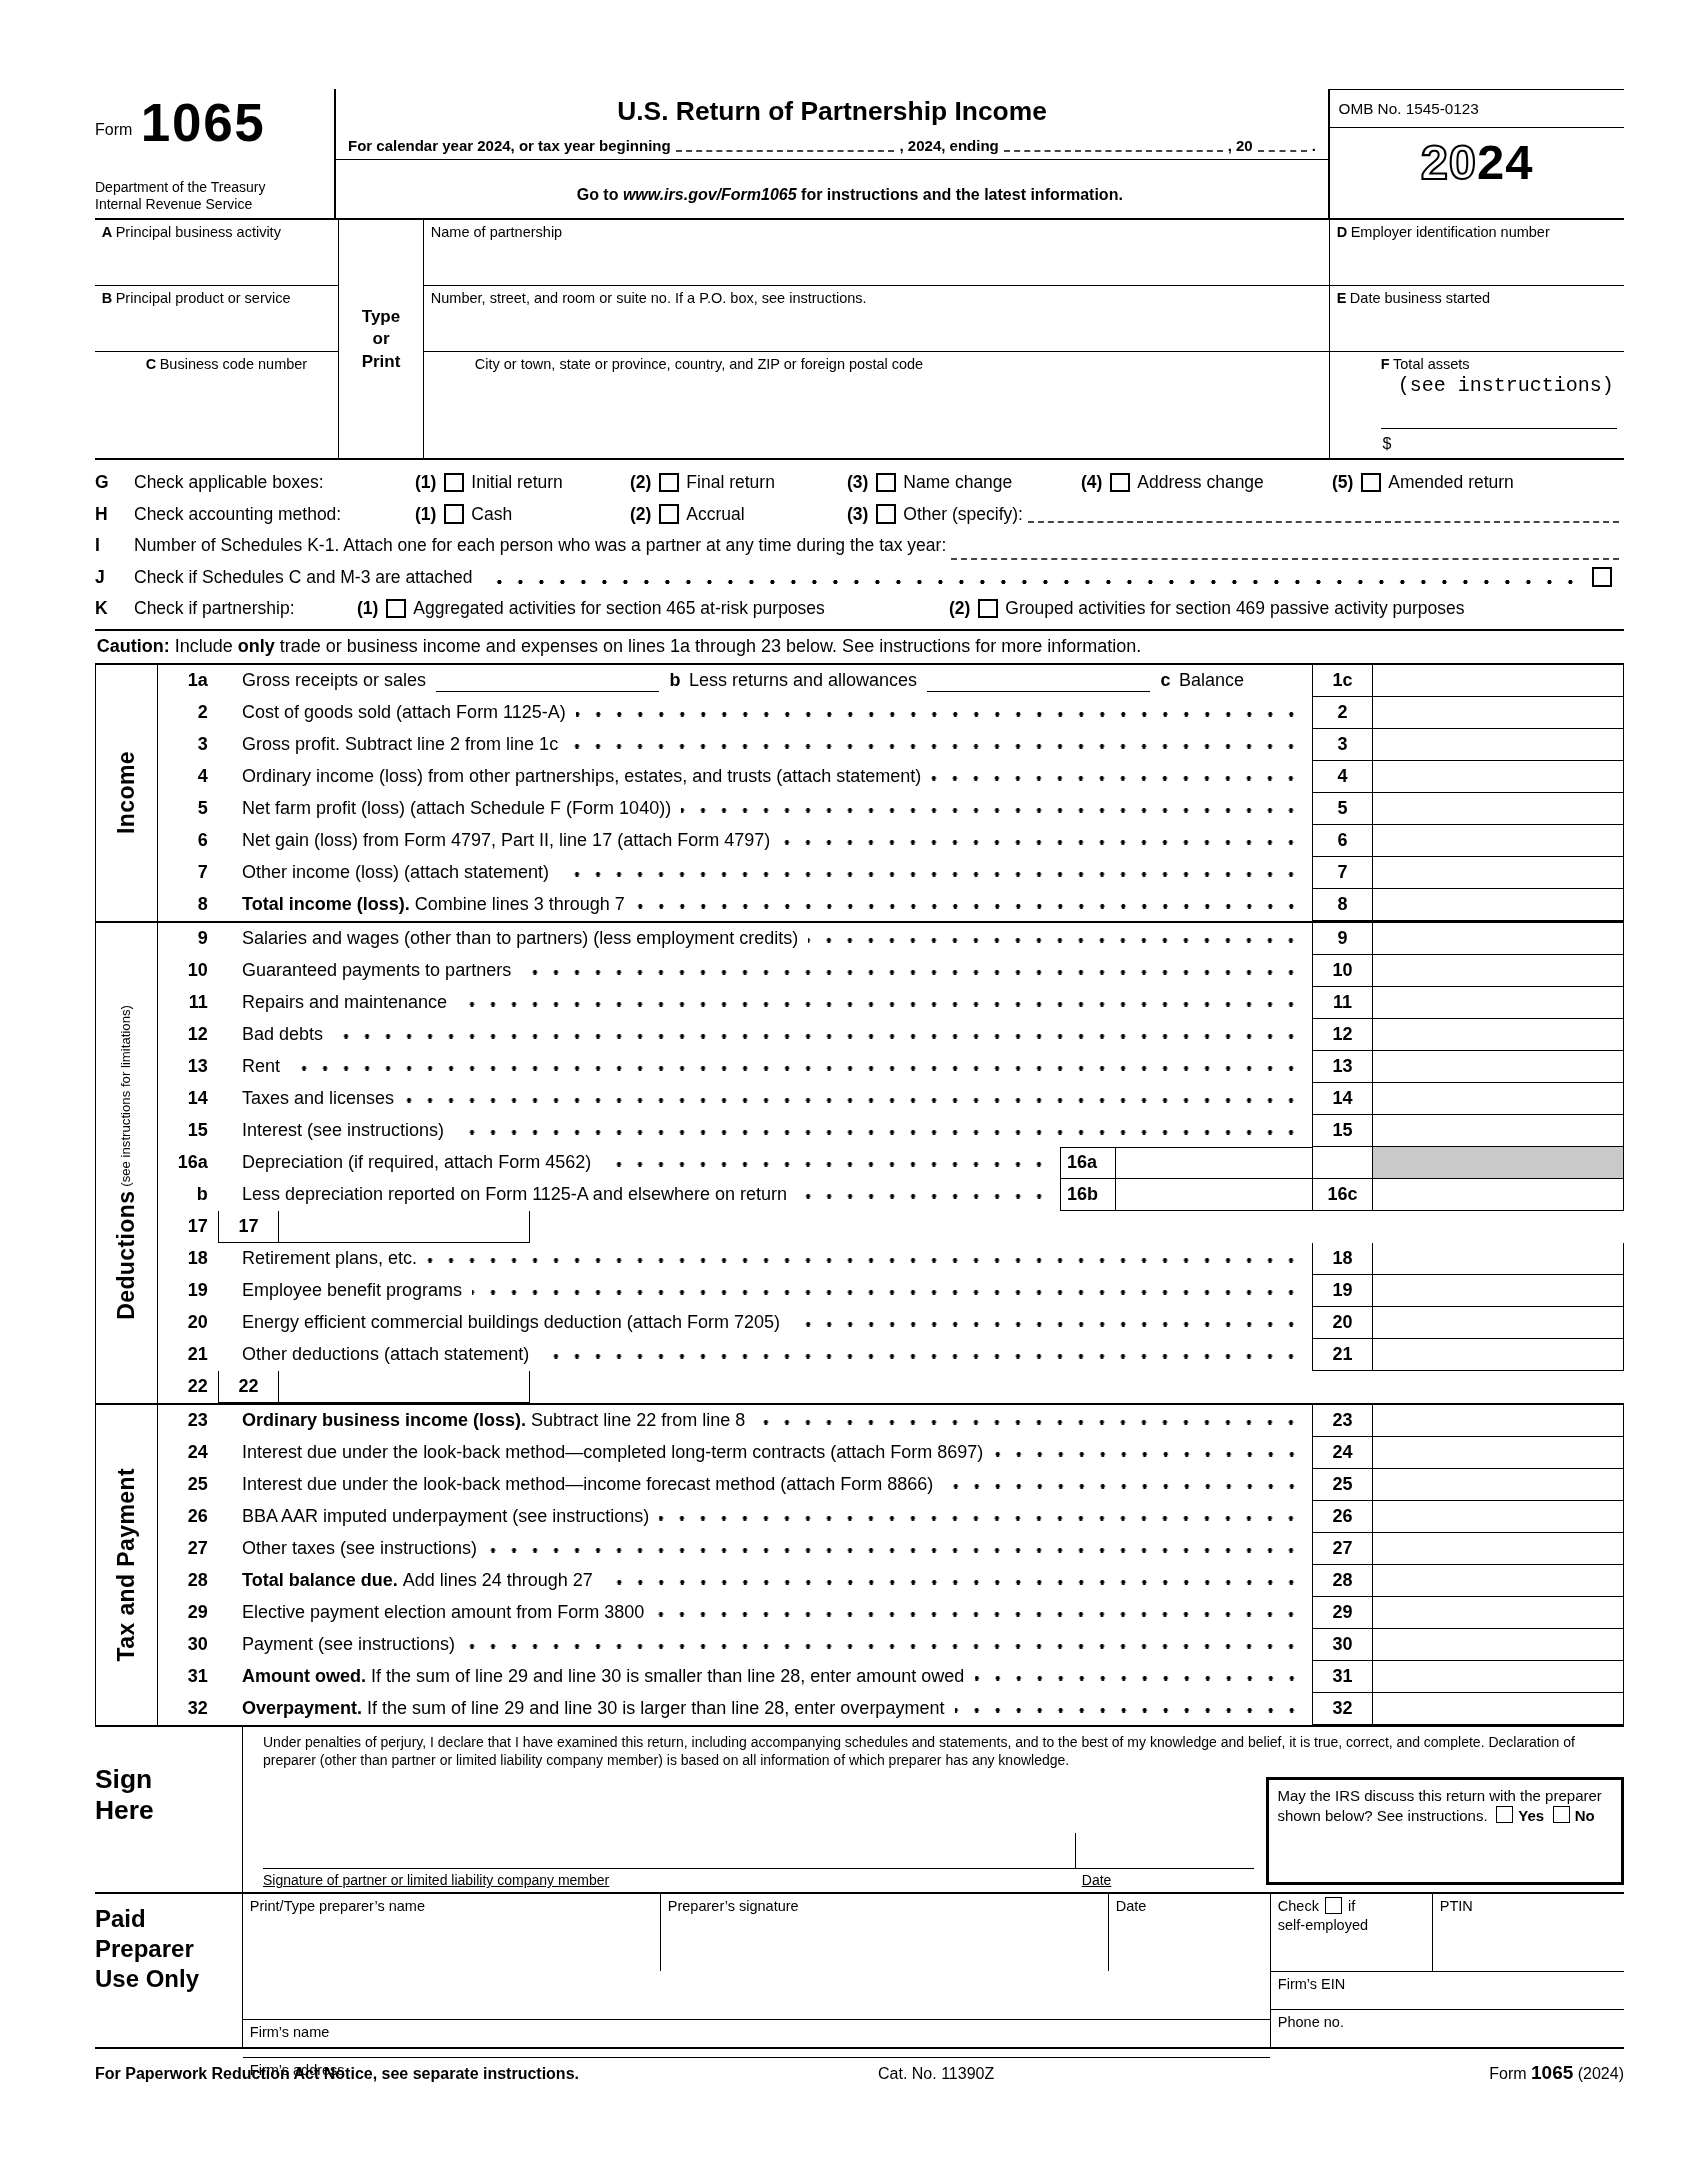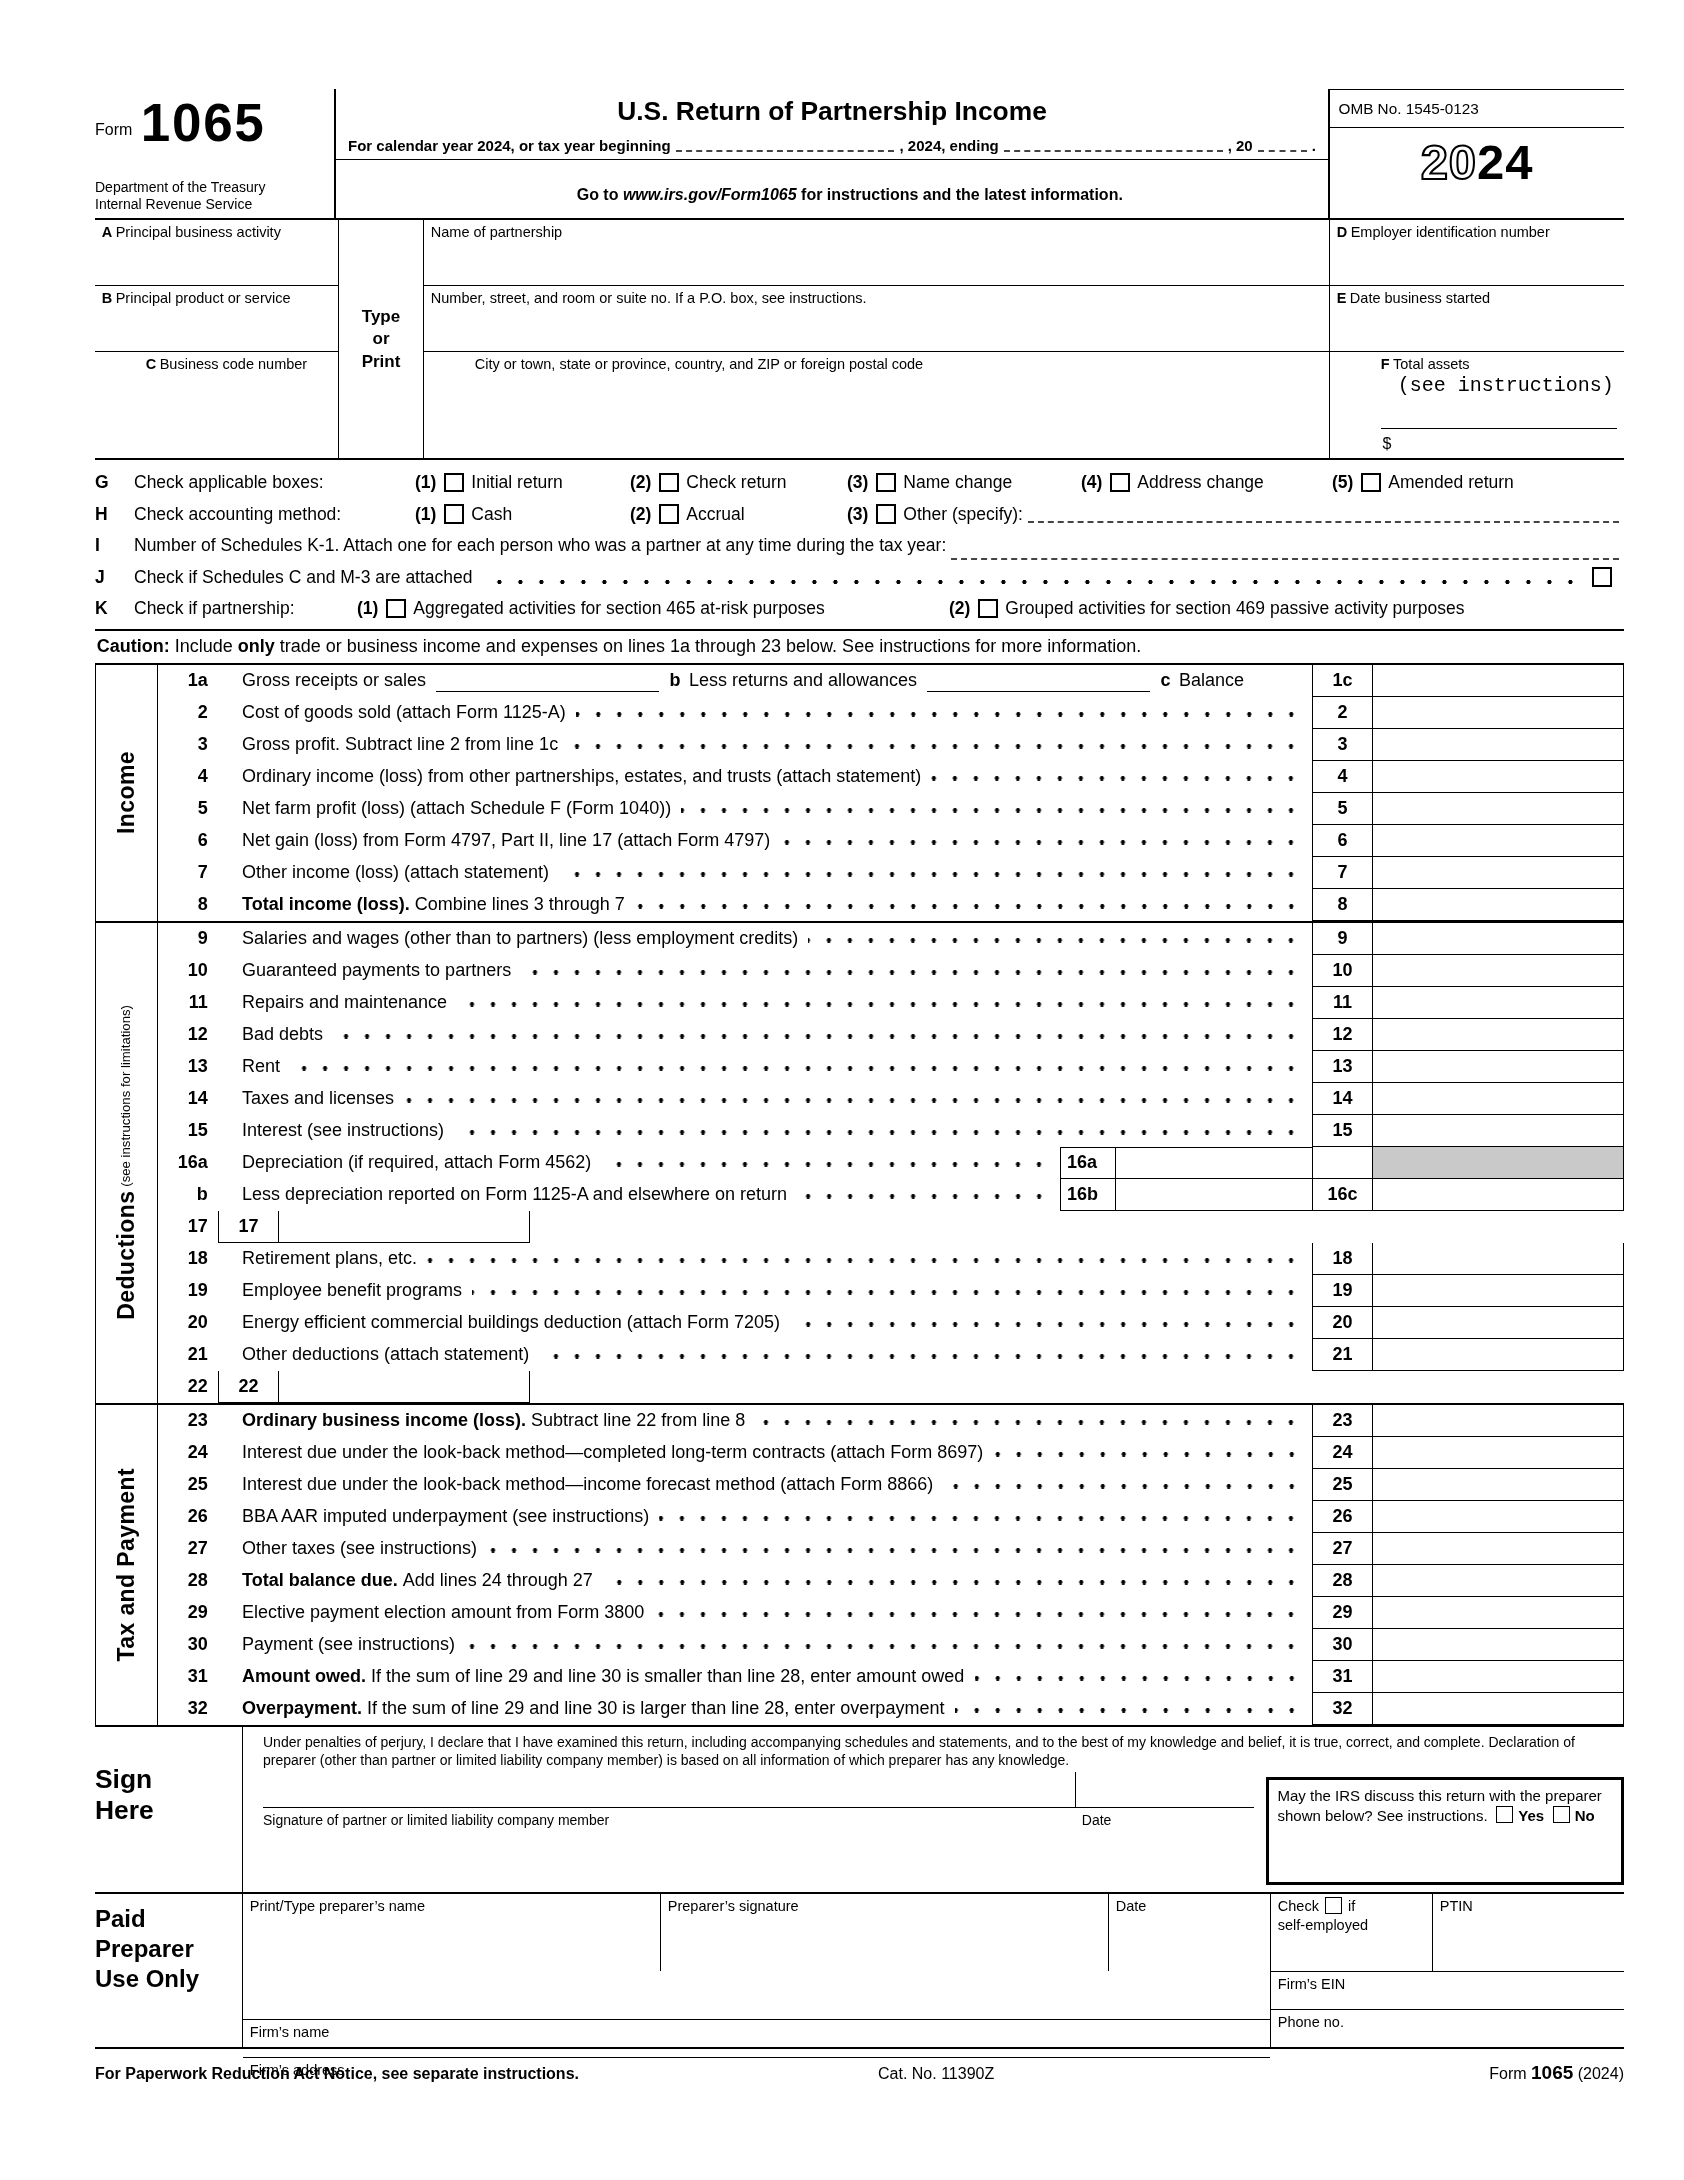--- a/index.html
+++ b/index.html
@@ -77,21 +77,21 @@
   .amtbox { width:251px; flex:none; border-bottom:1.7px solid #000; border-right:1.7px solid #000; }
   .shaded { background:#c9c9c9; }
   .sec-tax { border-bottom:2.6px solid #000; }
 
   
   .sign { display:flex; min-height:167px; border-bottom:2.6px solid #000; }
   .sign-label { width:147px; flex:none; font-size:26.4px; font-weight:bold; line-height:1.2; padding-top:37px; }
   .sign-main { flex:1; border-left:1.7px solid #000; display:flex; flex-direction:column; padding-left:20px; }
   .declaration { font-size:14px; line-height:1.3; padding:6px 3.4px 3.4px 0; }
   .sign-bottom { display:flex; flex:1; align-items:stretch; }
-  .sig-area { flex:1; display:flex; flex-direction:column; padding-bottom:3.4px; }
+  .sig-area { flex:1; display:flex; flex-direction:column; justify-content:flex-end; padding-bottom:3.4px;text-decoration:underline; }
   .sig-flex { display:flex; }
   .sig-left { flex:1; border-bottom:1.7px solid #000; height:36px; }
   .sig-date { width:179px; flex:none; border-bottom:1.7px solid #000; border-left:1.7px solid #000; height:36px; }
   .cap-flex { display:flex; font-size:14px; padding-top:3.4px; }
   .cap-left { flex:1; }
   .cap-date { width:179px; flex:none; padding-left:6.8px; }
   .discuss { width:358px; flex:none; border:3px solid #000; margin:5.1px 0 6.8px 12px; padding:5.1px 8.5px; font-size:15px; line-height:1.35; }
   .discuss .cb { width:17px; height:17px; border-width:1.7px; vertical-align:-2.6px; margin:0 5.1px 0 8.5px; }
   .discuss b { font-weight:bold; }
 
@@ -194,21 +194,21 @@
       <span class="gk-letter">G</span>
       <span class="gk-label g-lab">Check applicable boxes:</span>
       <span class="gk-item gi-1">
           <b>(1)</b>
           <span class="cb"></span>
           <span>Initial return</span>
         </span>
       <span class="gk-item gi-2">
           <b>(2)</b>
           <span class="cb"></span>
-          <span>Check return</span>
+          <span>Final return</span>
         </span>
       <span class="gk-item gi-3">
           <b>(3)</b>
           <span class="cb"></span>
           <span>Name change</span>
         </span>
       <span class="gk-item gi-4">
           <b>(4)</b>
           <span class="cb"></span>
           <span>Address change</span>

